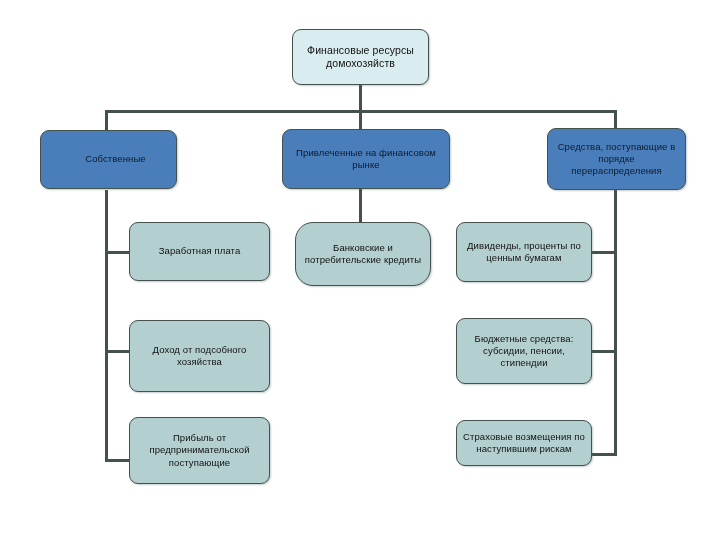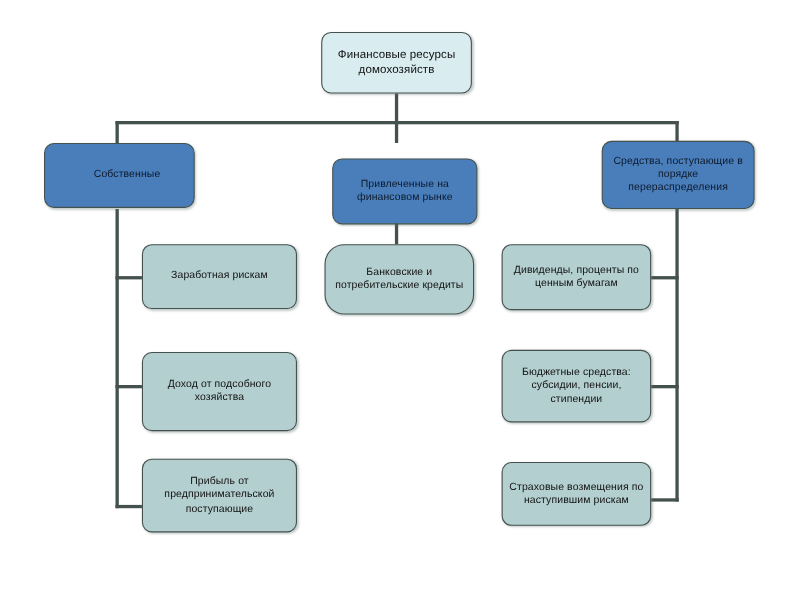--- a/index.html
+++ b/index.html
@@ -85,30 +85,30 @@
   <div class="conn" style="left:592px; top:453px; width:25px; height:3px;"></div>
 
   <div class="node root" style="left:292px; top:29px; width:137px; height:56px;">
     <span>Финансовые ресурсы домохозяйств</span>
   </div>
 
   <div class="node level1" style="left:40px; top:130px; width:137px; height:59px;padding-left:20px;">
     <span>Собственные</span>
   </div>
 
-  <div class="node level1" style="left:302px; top:129px; width:132px; height:60px;margin-top:15px;">
+  <div class="node level1" style="left:282px; top:129px; width:168px; height:60px;">
     <span>Привлеченные на финансовом рынке</span>
   </div>
 
   <div class="node level1" style="left:547px; top:128px; width:139px; height:62px;">
     <span>Средства, поступающие в порядке перераспределения</span>
   </div>
 
   <div class="node leaf" style="left:129px; top:222px; width:141px; height:59px;">
-    <span>Заработная рискам</span>
+    <span>Заработная плата</span>
   </div>
 
   <div class="node leaf" style="left:129px; top:320px; width:141px; height:72px;">
     <span>Доход от подсобного хозяйства</span>
   </div>
 
   <div class="node leaf" style="left:129px; top:417px; width:141px; height:67px;">
     <span>Прибыль от предпринимательской поступающие</span>
   </div>
 
@@ -117,17 +117,17 @@
   </div>
 
   <div class="node leaf" style="left:456px; top:222px; width:136px; height:60px;">
     <span>Дивиденды, проценты по ценным бумагам</span>
   </div>
 
   <div class="node leaf" style="left:456px; top:318px; width:136px; height:66px;">
     <span>Бюджетные средства: субсидии, пенсии, стипендии</span>
   </div>
 
-  <div class="node leaf" style="left:456px; top:420px; width:136px; height:58px;">
+  <div class="node leaf" style="left:456px; top:420px; width:136px; height:46px;">
     <span>Страховые возмещения по наступившим рискам</span>
   </div>
 
 </div>
 
 </body></html>

